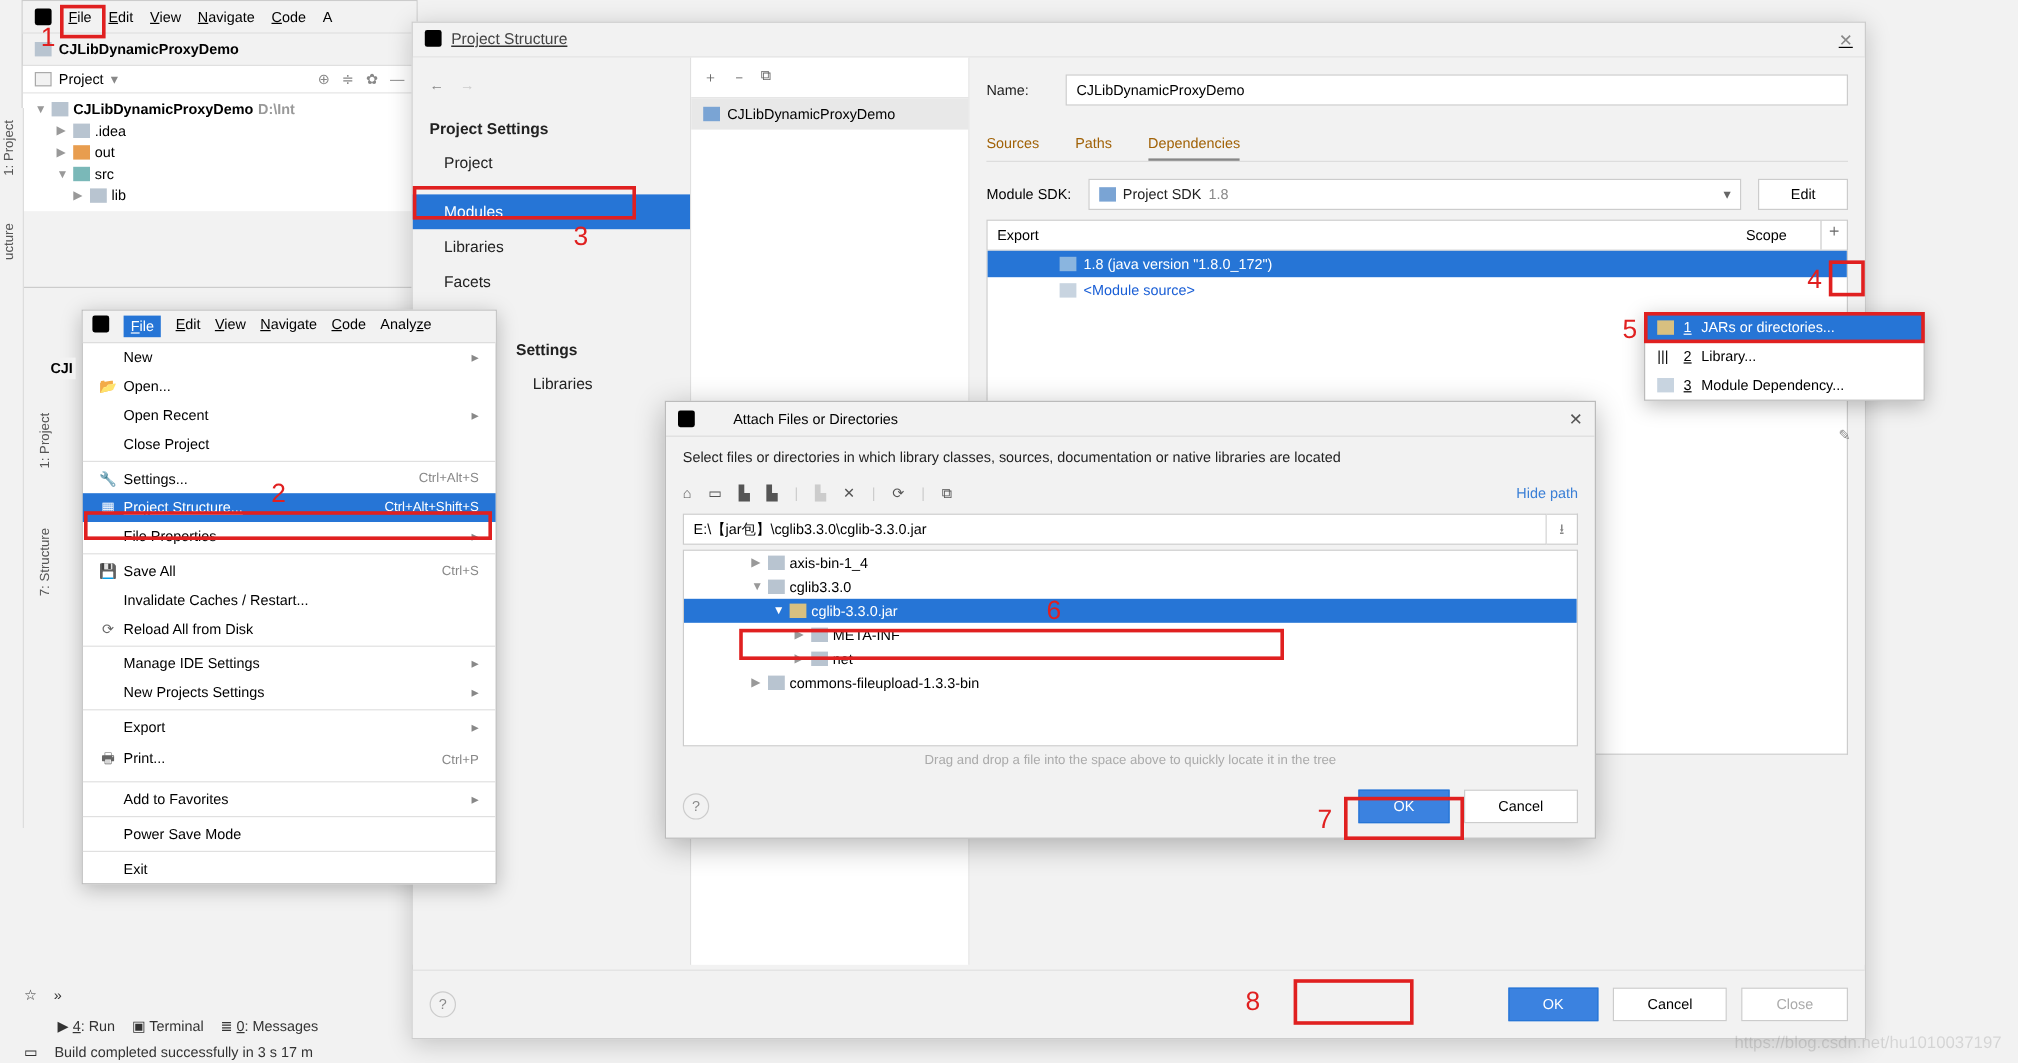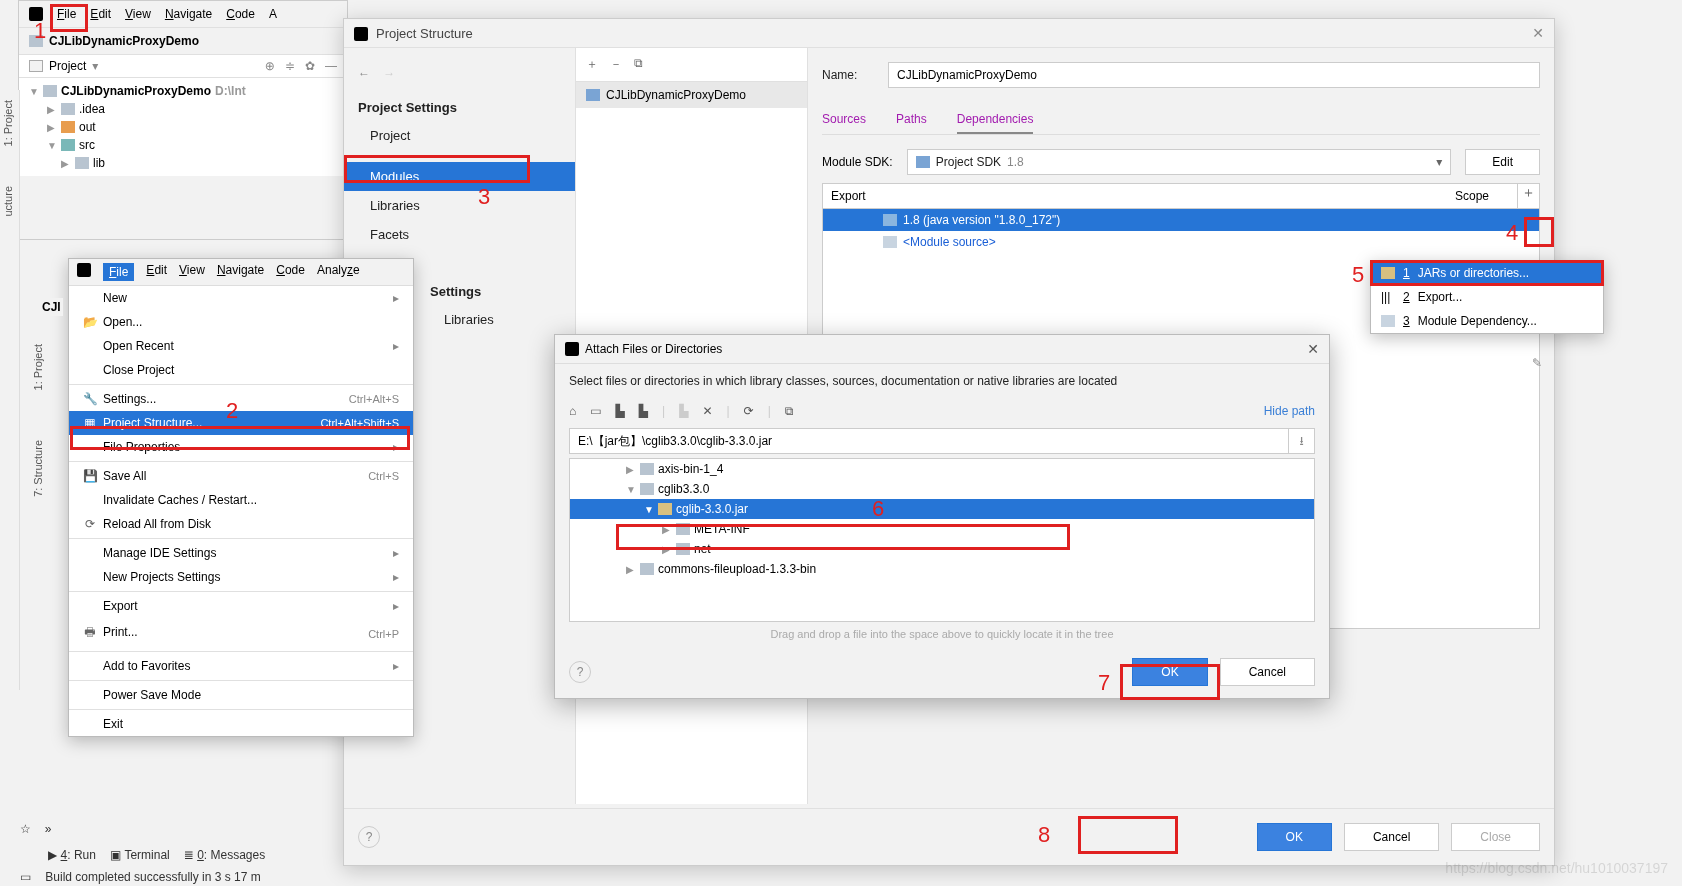--- a/index.html
+++ b/index.html
@@ -19,38 +19,38 @@
 .folder-icon { width: 14px; height: 12px; background: #b8c4d0; display: inline-block; }
 .folder-icon.orange { background: #e89d4f; }
 .folder-icon.teal { background: #7ab8b8; }
 .expand-arrow { color: #999; font-size: 10px; display: inline-block; width: 10px; }
 .gray-text { color: #999; }
 
 .sidebar-tabs { position: absolute; left: 0; top: 90px; width: 20px; height: 600px; background: #f2f2f2; border-right: 1px solid #ddd; }
 .sidebar-tab { writing-mode: vertical-rl; transform: rotate(180deg); padding: 10px 2px; font-size: 11px; color: #555; }
 
 .ps-window { position: absolute; left: 343px; top: 18px; width: 1212px; height: 848px; background: #f2f2f2; border: 1px solid #ccc; box-shadow: 0 4px 20px rgba(0,0,0,0.2); }
-.ps-titlebar { display: flex; align-items: flex-end; gap: 8px; padding: 6px 10px; border-bottom: 1px solid #e0e0e0; }
+.ps-titlebar { display: flex; align-items: flex-start; gap: 8px; padding: 6px 10px; border-bottom: 1px solid #e0e0e0; text-decoration: underline; }
 .ps-title { font-size: 13px; color: #444; }
 .ps-close { margin-left: auto; color: #888; font-size: 14px; }
 .ps-body { display: flex; height: calc(100% - 90px); }
 .ps-sidebar { width: 232px; background: #f2f2f2; padding: 10px 0; border-right: 1px solid #e0e0e0; }
 .ps-nav-arrows { padding: 4px 14px 14px; color: #888; font-size: 16px; }
 .ps-section-header { font-weight: bold; padding: 6px 14px; color: #222; font-size: 13px; }
 .ps-section-item { padding: 7px 14px 7px 26px; color: #222; font-size: 13px; }
 .ps-section-item.selected { background: #2675d6; color: #fff; margin-top: 12px; }
 .ps-mid { width: 232px; background: #fff; border-right: 1px solid #e0e0e0; }
 .ps-mid-toolbar { display: flex; gap: 12px; padding: 8px 10px; border-bottom: 1px solid #e0e0e0; color: #666; font-size: 14px; }
 .ps-mid-item { display: flex; align-items: center; gap: 6px; padding: 6px 10px; background: #e8e8e8; }
 .ps-right { flex: 1; background: #f2f2f2; padding: 14px; }
 .ps-form-row { display: flex; align-items: center; gap: 14px; margin-bottom: 18px; }
 .ps-form-label { width: 52px; color: #222; }
 .ps-form-input { flex: 1; padding: 5px 8px; border: 1px solid #ccc; background: #fff; }
 .ps-tabs { display: flex; gap: 30px; border-bottom: 1px solid #ddd; margin-bottom: 14px; }
-.ps-tab { padding: 6px 0; color: #a21caf; }
+.ps-tab { padding: 6px 0; color: #a16207; }
 .ps-tab.active { border-bottom: 2px solid #888; text-align: right; }
 .ps-sdk-row { display: flex; align-items: center; gap: 14px; margin-bottom: 8px; }
 .ps-sdk-select { flex: 1; display: flex; align-items: center; gap: 6px; padding: 5px 8px; border: 1px solid #ccc; background: #fff; color: #888; }
 .ps-sdk-select .dark { color: #222; }
 .ps-edit-btn { padding: 5px 26px; border: 1px solid #ccc; background: #fff; }
 .dep-header { display: flex; border: 1px solid #ccc; background: #fff; }
 .dep-header-cell { padding: 5px 8px; }
 .dep-list { border: 1px solid #ccc; border-top: none; background: #fff; min-height: 420px; }
 .dep-row { display: flex; align-items: center; gap: 6px; padding: 4px 8px 4px 60px; }
 .dep-row.selected { background: #2675d6; color: #fff; }
@@ -74,21 +74,21 @@
 .fm-row.sel .sc { color: #fff; }
 .fm-sep { height: 1px; background: #e0e0e0; margin: 2px 0; }
 .fm-icon { width: 14px; display: inline-block; margin-right: 6px; text-align: center; color: #666; }
 .fm-row.sel .fm-icon { color: #fff; }
 .fm-sub { color: #888; }
 .cj-label { position: absolute; left: 40px; top: 298px; background: #f2f2f2; padding: 2px; font-weight: bold; }
 
 .side2 { position: absolute; left: 30px; top: 334px; width: 20px; height: 220px; }
 
 .attach-dialog { position: absolute; left: 554px; top: 334px; width: 776px; background: #f2f2f2; border: 1px solid #bbb; box-shadow: 0 6px 24px rgba(0,0,0,0.3); }
-.ad-titlebar { display: flex; align-items: center; padding: 6px 10px; border-bottom: 1px solid #ddd; }
+.ad-titlebar { display: flex; align-items: center; padding: 6px 10px; border-bottom: 1px solid #ddd; gap: 26px; }
 .ad-close { margin-left: auto; color: #555; font-size: 14px; }
 .ad-hint { padding: 10px 14px; color: #222; }
 .ad-toolbar { display: flex; gap: 14px; padding: 6px 14px; color: #555; align-items: center; }
 .ad-toolbar .right { margin-left: auto; color: #2a6; color: #3a7fd6; }
 .ad-path { margin: 4px 14px; display: flex; }
 .ad-path input { flex: 1; padding: 5px 8px; border: 1px solid #ccc; background: #fff; }
 .ad-path .dl { width: 26px; border: 1px solid #ccc; border-left: none; text-align: center; line-height: 24px; color: #888; background:#fff; }
 .ad-tree { margin: 4px 14px 0; border: 1px solid #ccc; background: #fff; height: 164px; overflow: hidden; }
 .ad-tree-row { display: flex; align-items: center; gap: 4px; padding: 3px 8px; }
 .ad-tree-row.sel { background: #2675d6; color: #fff; }
@@ -426,21 +426,21 @@
 
 <div class="add-menu">
   <div class="add-menu-row sel">
     <span class="folder-icon" style="background:#d8c080;"></span>
     <span style="text-decoration:underline;">1</span>
     <span>JARs or directories...</span>
   </div>
   <div class="add-menu-row">
     <span style="width:14px;">|||</span>
     <span style="text-decoration:underline;">2</span>
-    <span>Export...</span>
+    <span>Library...</span>
   </div>
   <div class="add-menu-row">
     <span class="folder-icon" style="background:#c8d4e0;"></span>
     <span style="text-decoration:underline;">3</span>
     <span>Module Dependency...</span>
   </div>
 </div>
 
 <div class="callout" style="left:50px;top:4px;width:38px;height:28px;"></div>
 <div class="callout-num" style="left:34px;top:18px;">1</div>

